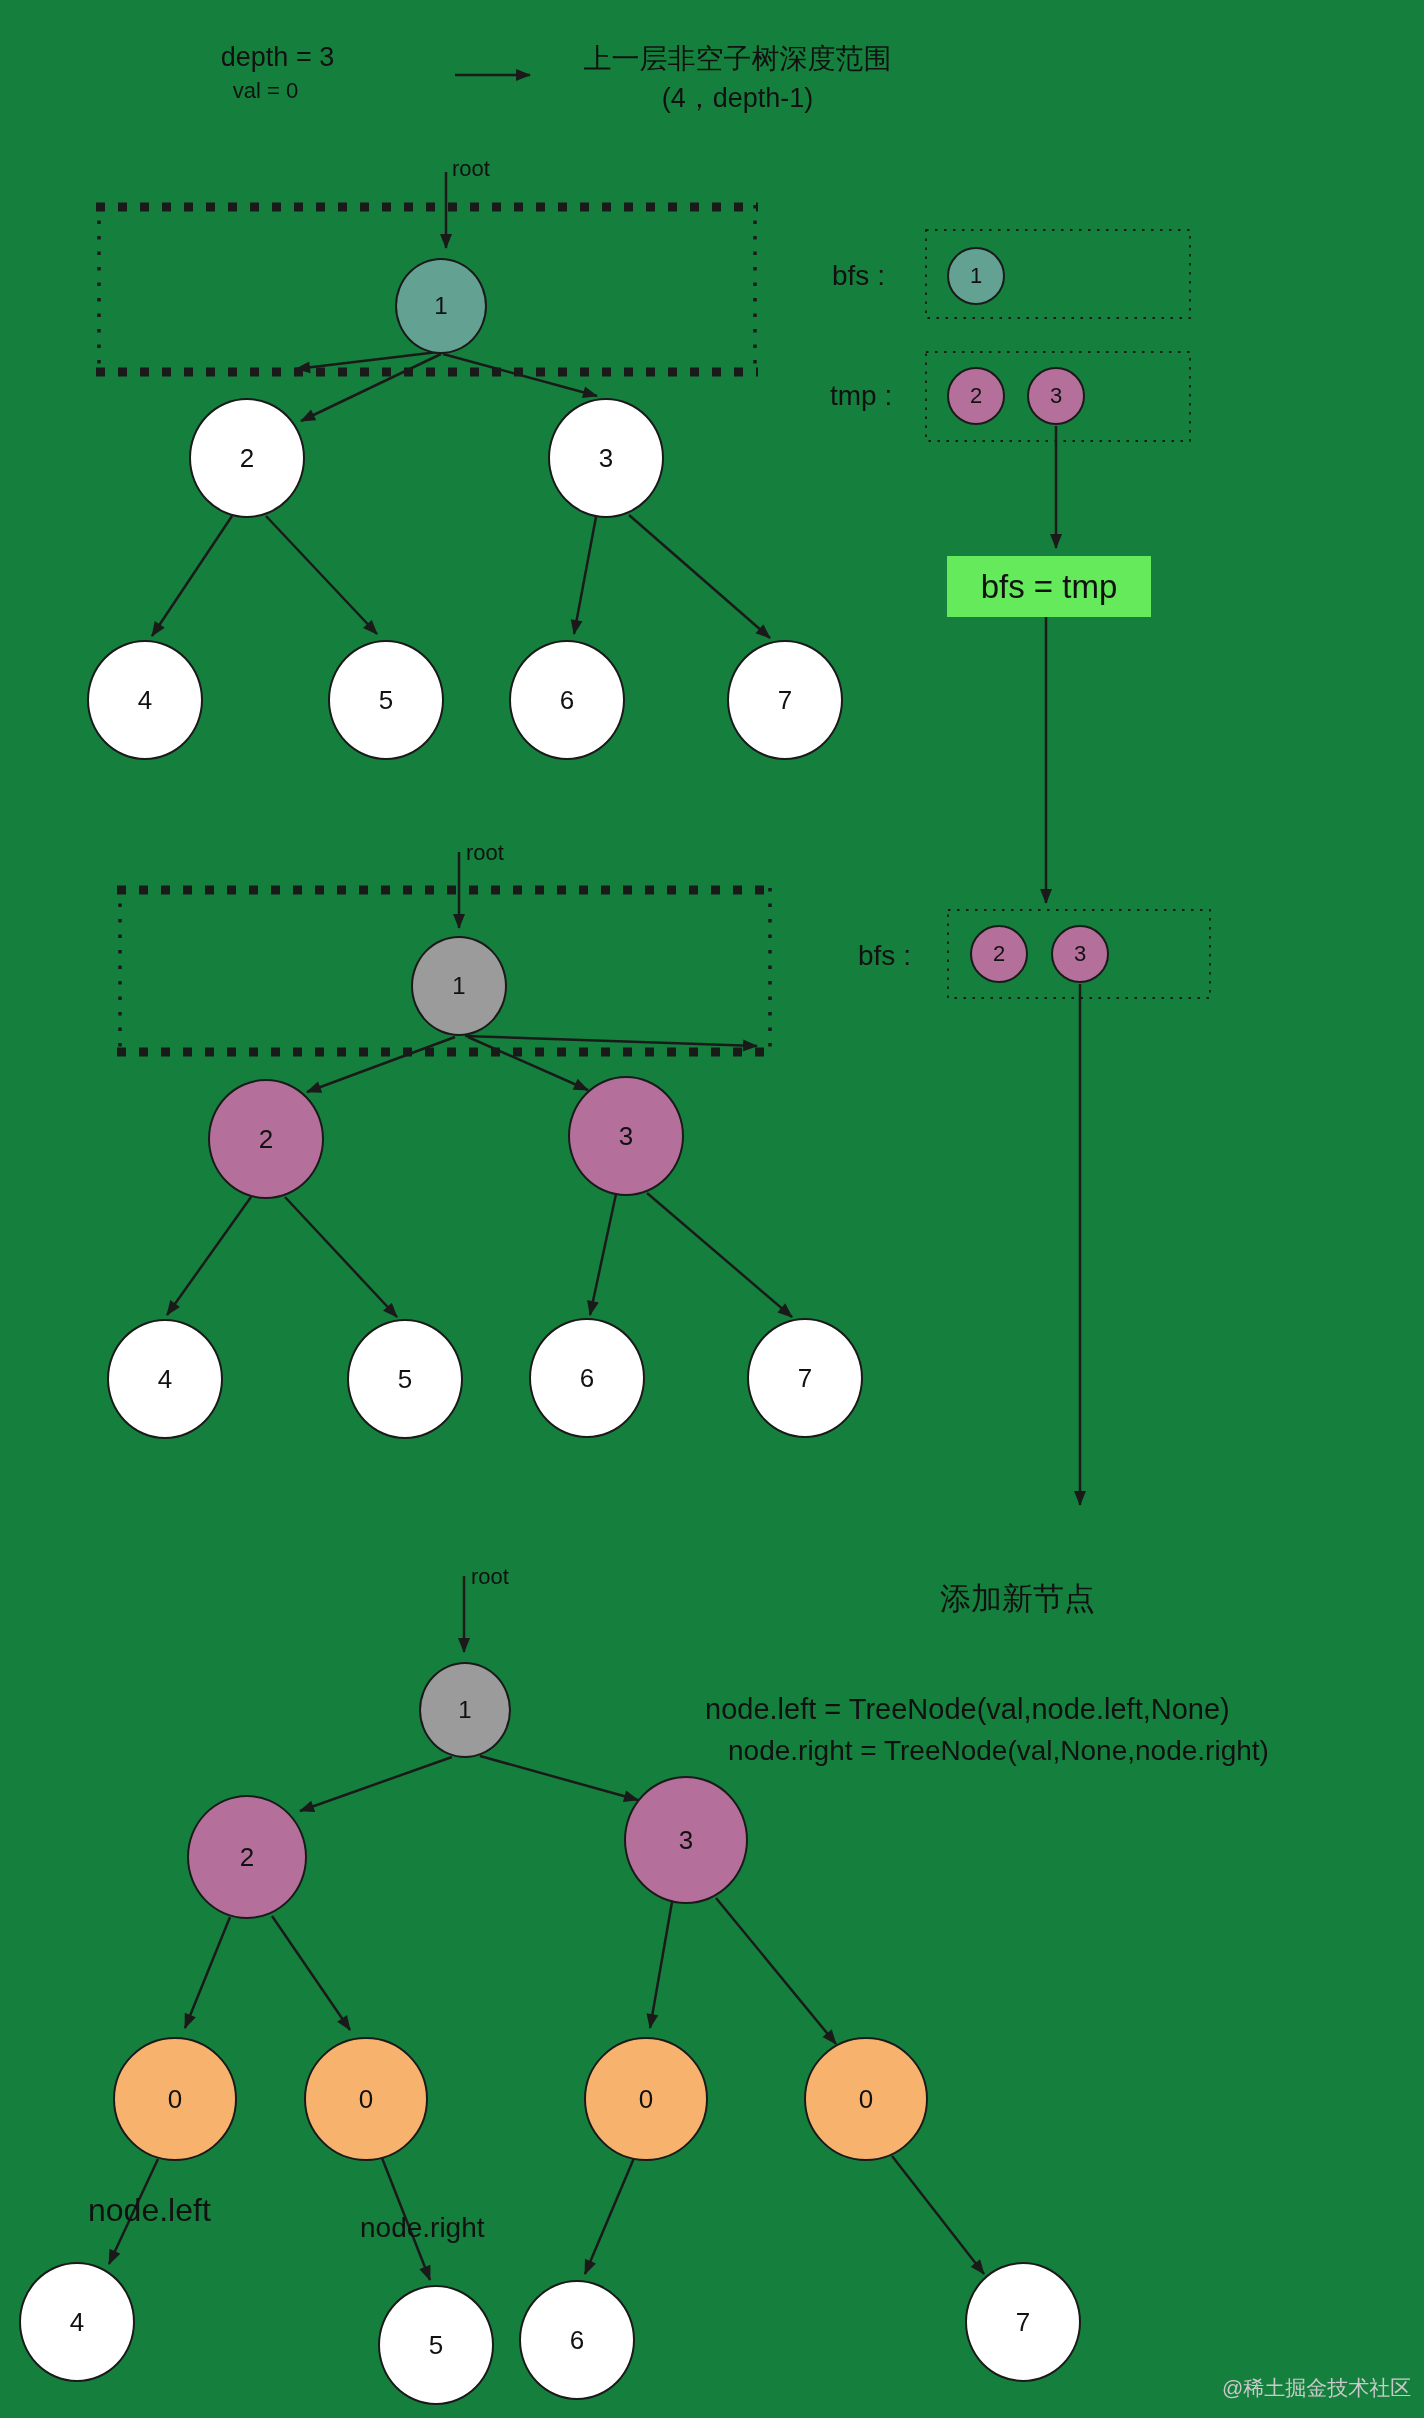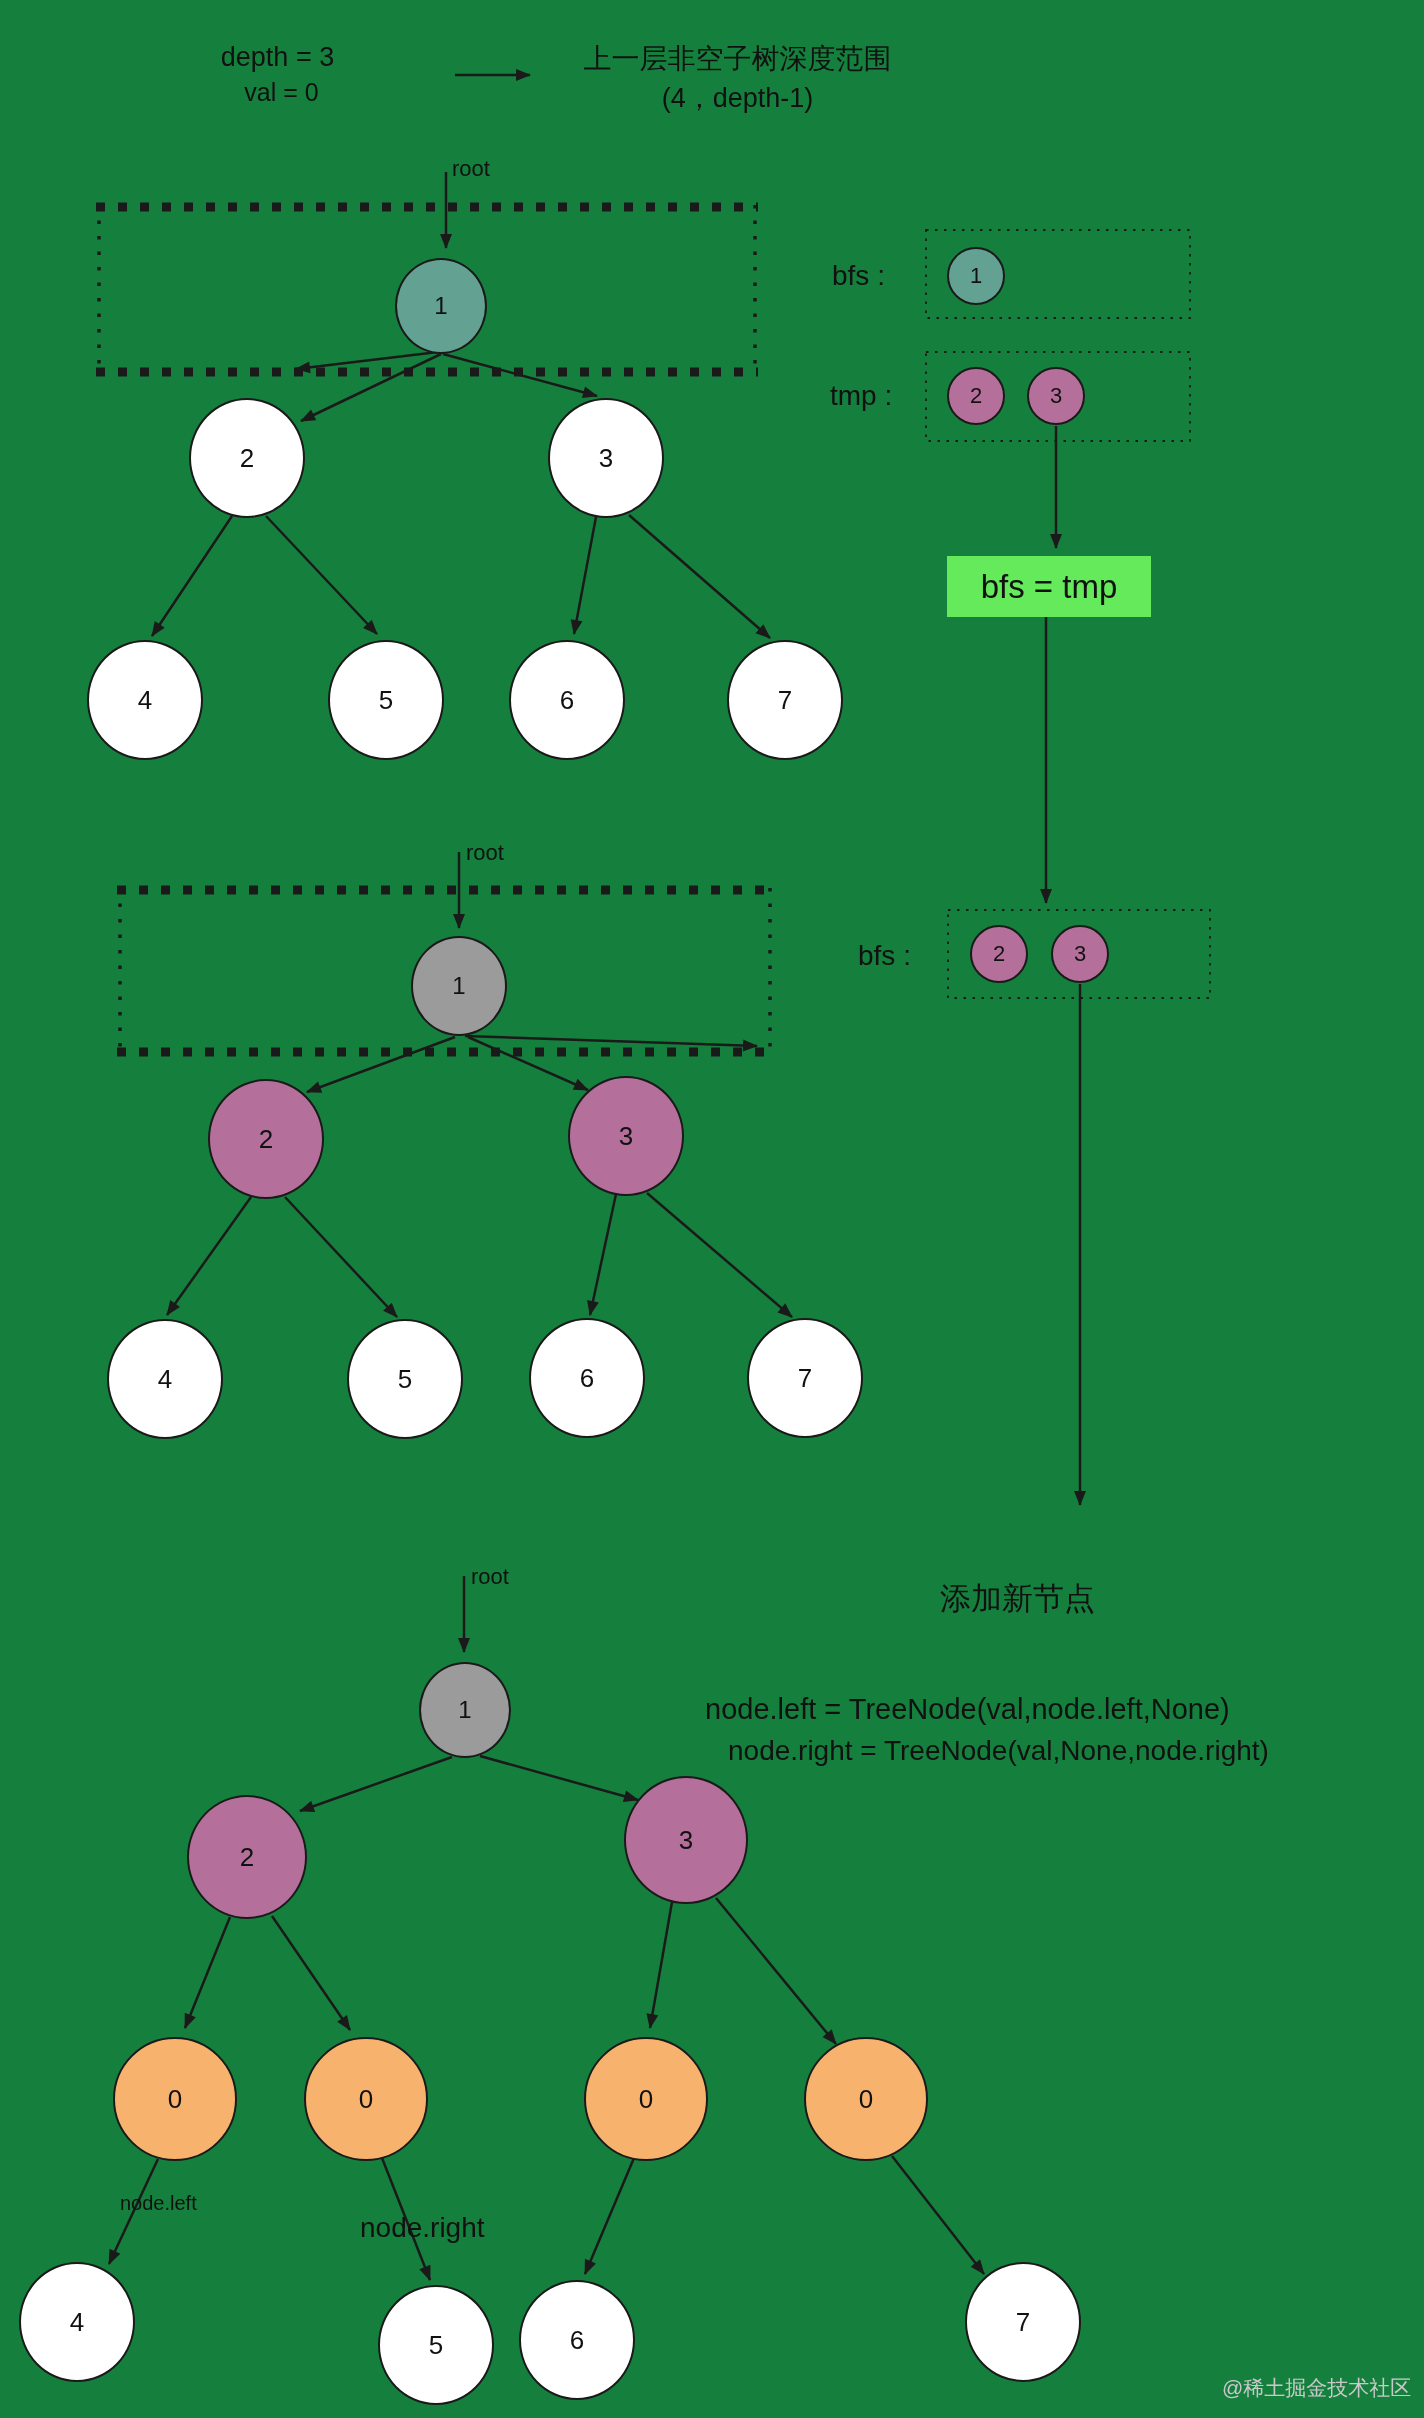--- a/index.html
+++ b/index.html
@@ -79,21 +79,21 @@
     <line class="edge" x1="272" y1="1916" x2="350" y2="2030" marker-end="url(#ah)"></line>
     <line class="edge" x1="672" y1="1902" x2="650" y2="2028" marker-end="url(#ah)"></line>
     <line class="edge" x1="716" y1="1898" x2="836" y2="2044" marker-end="url(#ah)"></line>
     <line class="edge" x1="158" y1="2159" x2="109" y2="2264" marker-end="url(#ah)"></line>
     <line class="edge" x1="382" y1="2158" x2="430" y2="2280" marker-end="url(#ah)"></line>
     <line class="edge" x1="634" y1="2158" x2="585" y2="2274" marker-end="url(#ah)"></line>
     <line class="edge" x1="892" y1="2156" x2="984" y2="2274" marker-end="url(#ah)"></line>
   </svg>
 
   <div class="lbl center" style="left:200px;top:42px;width:155px;font-size:27px;">depth = 3</div>
-  <div class="lbl center" style="left:204px;top:78px;width:155px;font-size:25px;text-align:center;">val = 0</div>
+  <div class="lbl center" style="left:188px;top:78px;width:155px;font-size:22px;text-align:center;">val = 0</div>
   <div class="lbl center" style="left:545px;top:40px;width:385px;font-size:28px;">上一层非空子树深度范围</div>
   <div class="lbl center" style="left:545px;top:80px;width:385px;font-size:27px;">(4，depth-1)</div>
 
   <div class="lbl" style="left:452px;top:156px;font-size:22px;">root</div>
   <div class="node teal" style="left:395px;top:258px;width:92px;height:96px;font-size:24px;">1</div>
   <div class="node" style="left:189px;top:398px;width:116px;height:120px;">2</div>
   <div class="node" style="left:548px;top:398px;width:116px;height:120px;">3</div>
   <div class="node" style="left:87px;top:640px;width:116px;height:120px;">4</div>
   <div class="node" style="left:328px;top:640px;width:116px;height:120px;">5</div>
   <div class="node" style="left:509px;top:640px;width:116px;height:120px;">6</div>
@@ -122,21 +122,21 @@
   <div class="lbl" style="left:471px;top:1564px;font-size:22px;">root</div>
   <div class="node gray" style="left:419px;top:1662px;width:92px;height:96px;font-size:24px;">1</div>
   <div class="lbl" style="left:705px;top:1693px;font-size:29px;">node.left = TreeNode(val,node.left,None)</div>
   <div class="lbl" style="left:728px;top:1735px;font-size:28px;">node.right = TreeNode(val,None,node.right)</div>
   <div class="node purple" style="left:187px;top:1795px;width:120px;height:124px;">2</div>
   <div class="node purple" style="left:624px;top:1776px;width:124px;height:128px;">3</div>
   <div class="node orange" style="left:113px;top:2037px;width:124px;height:124px;">0</div>
   <div class="node orange" style="left:304px;top:2037px;width:124px;height:124px;">0</div>
   <div class="node orange" style="left:584px;top:2037px;width:124px;height:124px;">0</div>
   <div class="node orange" style="left:804px;top:2037px;width:124px;height:124px;">0</div>
-  <div class="lbl" style="left:88px;top:2192px;font-size:20px;margin-left:32px;">node.left</div>
+  <div class="lbl" style="left:88px;top:2192px;font-size:32px;">node.left</div>
   <div class="lbl" style="left:360px;top:2212px;font-size:28px;">node.right</div>
   <div class="node" style="left:19px;top:2262px;width:116px;height:120px;">4</div>
   <div class="node" style="left:378px;top:2285px;width:116px;height:120px;">5</div>
   <div class="node" style="left:519px;top:2280px;width:116px;height:120px;">6</div>
   <div class="node" style="left:965px;top:2262px;width:116px;height:120px;">7</div>
 
   <div class="lbl watermark" style="left:1222px;top:2358px;font-size:21px;margin-top:16px;">@稀土掘金技术社区</div>
 </div>
 
 </body></html>

